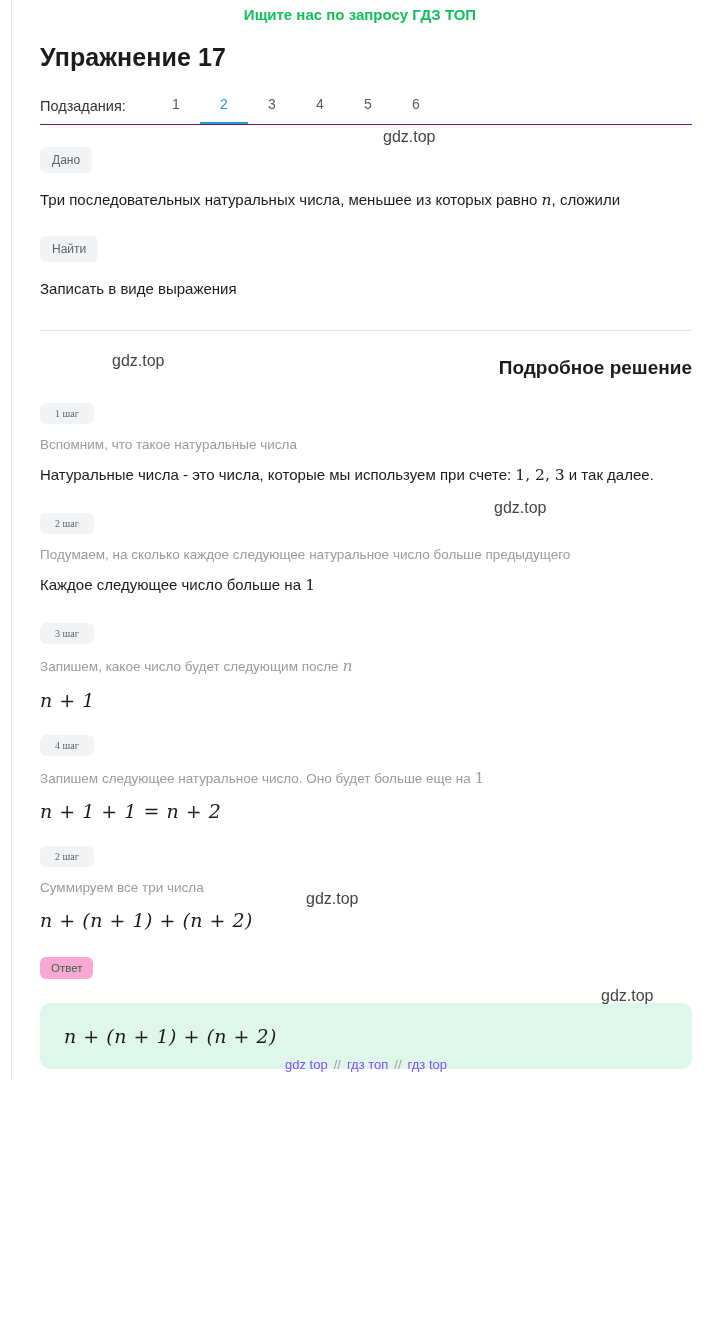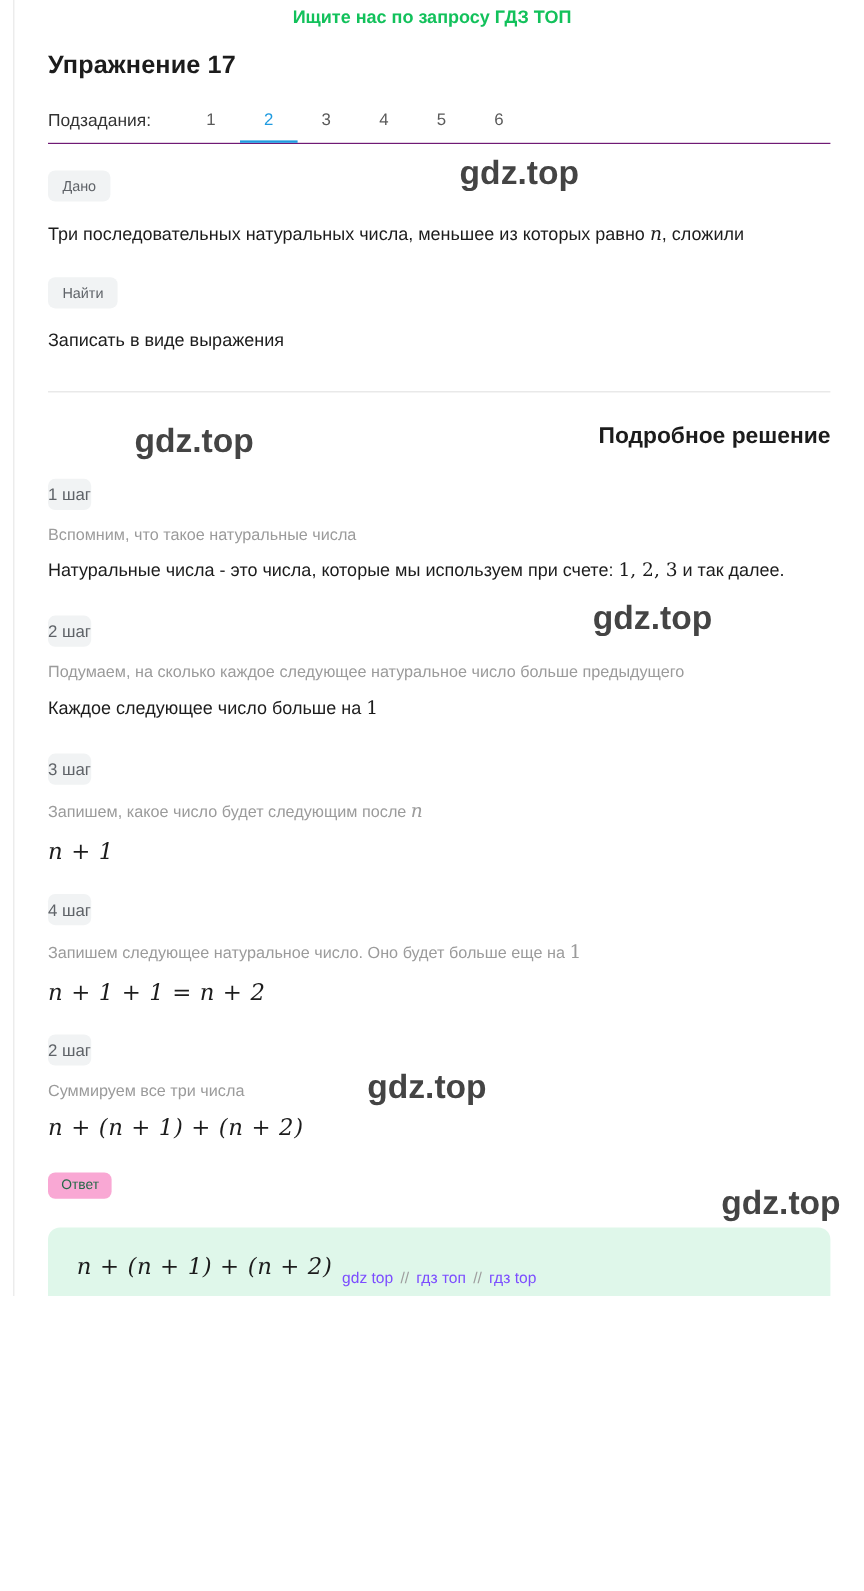--- a/index.html
+++ b/index.html
@@ -28,21 +28,21 @@
     color: #12c15b;
     font-size: 15px;
     font-weight: 700;
     padding: 6px 0 4px 0;
   }
   .content {
     padding: 0 28px 0 28px;
     margin-left: 12px;
   }
   h1.title {
-    font-size: 21px;
+    font-size: 25px;
     font-weight: 700;
     color: #1c1c1c;
     margin: 16px 0 18px 0;
     letter-spacing: .1px;
   }
   .subtasks-row {
     display: flex;
     align-items: flex-end;
     gap: 0;
     border-bottom: 1px solid #701a75;
@@ -75,23 +75,24 @@
   .chip {
     display: inline-block;
     background: #f1f3f4;
     color: #5f6368;
     border-radius: 6px;
     font-size: 12px;
     padding: 6px 12px;
     margin: 22px 0 14px 0;
   }
   .chip.small {
-    font-size: 14px;
-    padding: 5px 0;
+    font-size: 10px;
+    padding: 5px 15px;
     margin: 20px 0 10px 0;
+    font-family: Liberation Serif, serif;
   }
   .chip.answer {
     background: #f9a8d4;
     color: #28694a;
     font-size: 11.5px;
     padding: 5px 11px;
   }
   p.body {
     font-size: 15px;
     color: #1c1c1c;
@@ -147,26 +148,25 @@
     bottom: 8px;
     text-align: center;
     font-size: 13px;
     color: #7c4dff;
   }
   .footer .sep { color: #9e9e9e; margin: 0 6px; }
   .footer a { color: #7c4dff; text-decoration: none; }
   .wm {
     position: absolute;
     color: #3a3a3a;
-    font-size: 28px;
+    font-size: 16px;
     font-family: "Liberation Sans", sans-serif;
     opacity: .95;
     pointer-events: none;
     white-space: nowrap;
-    font-weight: bold;
   }
   .wm.w1 { left: 383px; top: 128px; }
   .wm.w2 { left: 112px; top: 352px; }
   .wm.w3 { left: 494px; top: 499px; }
   .wm.w4 { left: 306px; top: 890px; }
   .wm.w5 { left: 601px; top: 987px; }
   .wm.w6 { left: 213px; top: 1161px; }
   .step-block { margin-top: 4px; }
 </style>
 </head>

